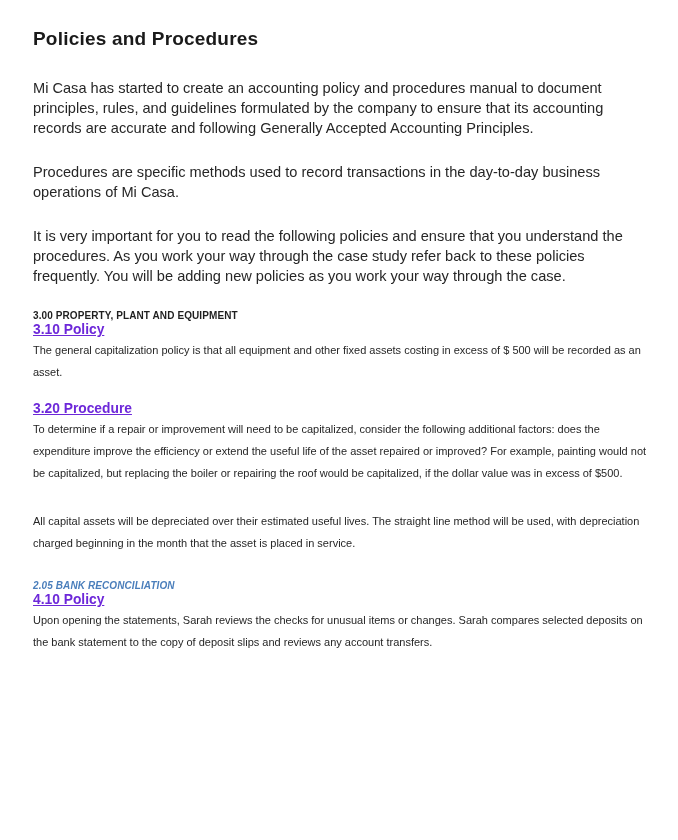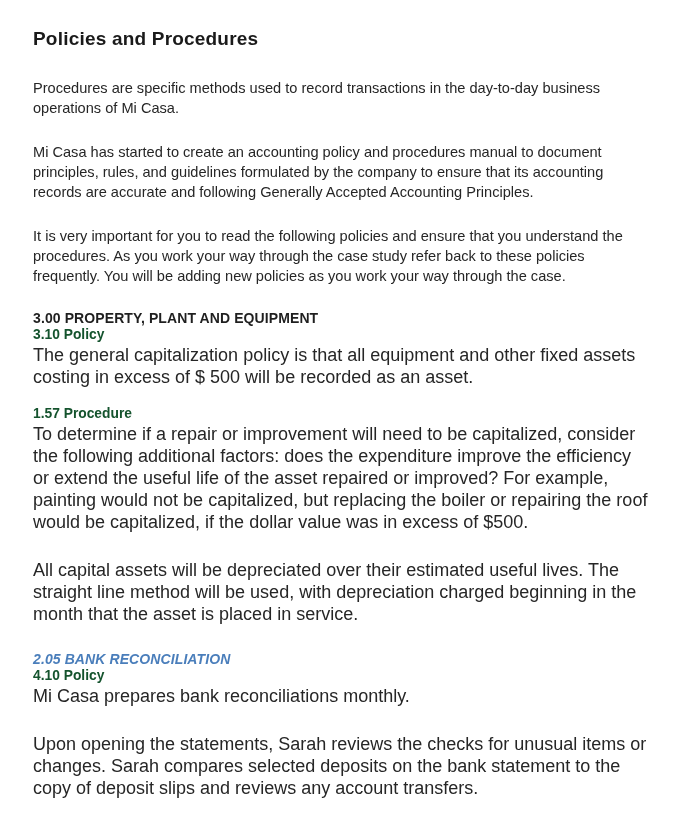--- a/index.html
+++ b/index.html
@@ -28,72 +28,72 @@
     letter-spacing: 0.2px;
     margin: 8px 0 28px 0;
   }
   .intro p {
     font-size: 14.6px;
     line-height: 20px;
     margin: 0 0 24px 0;
     color: #262626;
   }
   .sec-heading {
-    font-size: 14px;
+    font-size: 10px;
     font-weight: bold;
     color: #1f1f1f;
     margin: 4px 0 1px 0;
     letter-spacing: 0.1px;
   }
   .sec-heading.blue {
     color: #4a7ebb;
     font-style: italic;
     margin-top: 10px;
   }
   .sub-heading {
     font-size: 13.8px;
     font-weight: bold;
-    color: #14532d;
+    color: #6d28d9;
     margin: 0 0 2px 0;
+    text-decoration: underline;
   }
   .sec-p {
-    font-size: 18px;
+    font-size: 11px;
     line-height: 22px;
     margin: 0 0 26px 0;
     color: #262626;
   }
   .sec-p.tight {
     margin-bottom: 18px;
   }
   .sec-p.after-head {
     margin-top: 0;
   }
 </style>
 </head>
 <body>
 
 <div class="page">
 
   <h1 class="doc-title">Policies and Procedures</h1>
 
   <div class="intro">
+    <p>Mi Casa has started to create an accounting policy and procedures manual to document principles, rules, and guidelines formulated by the company to ensure that its accounting records are accurate and following Generally Accepted Accounting Principles.</p>
     <p>Procedures are specific methods used to record transactions in the day-to-day business operations of Mi Casa.</p>
-    <p>Mi Casa has started to create an accounting policy and procedures manual to document principles, rules, and guidelines formulated by the company to ensure that its accounting records are accurate and following Generally Accepted Accounting Principles.</p>
     <p>It is very important for you to read the following policies and ensure that you understand the procedures.  As you work your way through the case study refer back to these policies frequently.  You will be adding new policies as you work your way through the case.</p>
   </div>
 
   <div class="section">
     <div class="sec-heading">3.00 PROPERTY, PLANT AND EQUIPMENT</div>
     <div class="sub-heading">3.10 Policy</div>
     <p class="sec-p tight after-head">The general capitalization policy is that all equipment and other fixed assets costing in excess of $ 500 will be recorded as an asset.</p>
-    <div class="sub-heading">1.57 Procedure</div>
+    <div class="sub-heading">3.20 Procedure</div>
     <p class="sec-p after-head">To determine if a repair or improvement will need to be capitalized, consider the following additional factors: does the expenditure improve the efficiency or extend the useful life of the asset repaired or improved? For example, painting would not be capitalized, but replacing the boiler or repairing the roof would be capitalized, if the dollar value was in excess of $500.</p>
     <p class="sec-p">All capital assets will be depreciated over their estimated useful lives. The straight line method will be used, with depreciation charged beginning in the month that the asset is placed in service.</p>
   </div>
 
   <div class="section">
     <div class="sec-heading blue">2.05 BANK RECONCILIATION</div>
     <div class="sub-heading">4.10 Policy</div>
-    <p class="sec-p after-head">Mi Casa prepares bank reconciliations monthly.</p>
     <p class="sec-p">Upon opening the statements, Sarah reviews the checks for unusual items or changes.  Sarah compares selected deposits on the bank statement to the copy of deposit slips and reviews any account transfers.</p>
   </div>
 
 </div>
 
 </body></html>

